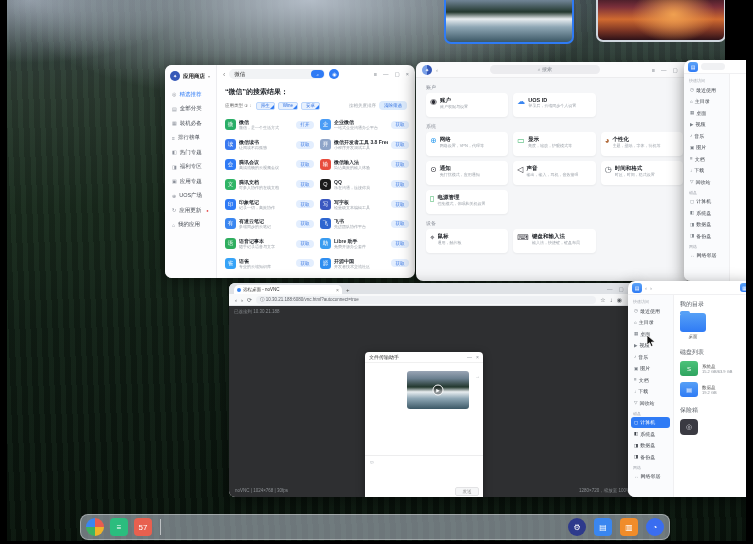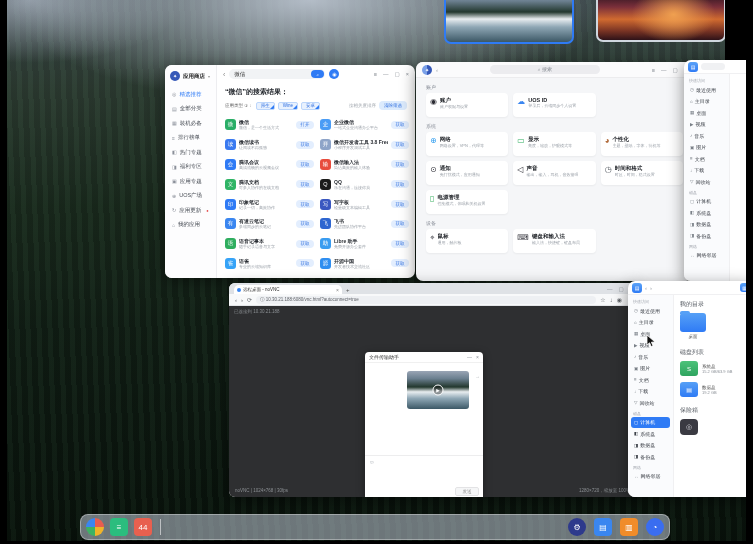--- a/index.html
+++ b/index.html
@@ -736,21 +736,21 @@
     </div>
   </div>
 
   <div class="dock">
     <div class="dock-g">
       <span style="display:flex;gap:6px;align-items:center;">
         <span class="dk" style="background: conic-gradient(rgb(232, 93, 79) 0deg, rgb(232, 93, 79) 90deg, rgb(240, 180, 41) 90deg, rgb(240, 180, 41) 180deg, rgb(61, 178, 100) 180deg, rgb(61, 178, 100) 270deg, rgb(58, 134, 240) 270deg, rgb(58, 134, 240) 360deg); border-radius: 50%;"></span>
 
         <span class="dk" style="background: rgb(43, 189, 126); border-radius: 4px;">≡</span>
 
-        <span class="dk" style="background: rgb(232, 96, 79); border-radius: 4px;">44</span>
+        <span class="dk" style="background: rgb(232, 96, 79); border-radius: 4px;">57</span>
       </span>
       <span class="dock-sep"></span>
     </div>
     <div class="dock-g" style="gap:8px;">
       <span style="display:flex;gap:8px;align-items:center;">
         <span class="dk" style="background: rgb(46, 58, 140); border-radius: 50%;">⚙</span>
 
         <span class="dk" style="background: rgb(58, 134, 240); border-radius: 4px;">▤</span>
 
         <span class="dk" style="background: rgb(240, 140, 42); border-radius: 4px;">▥</span>

